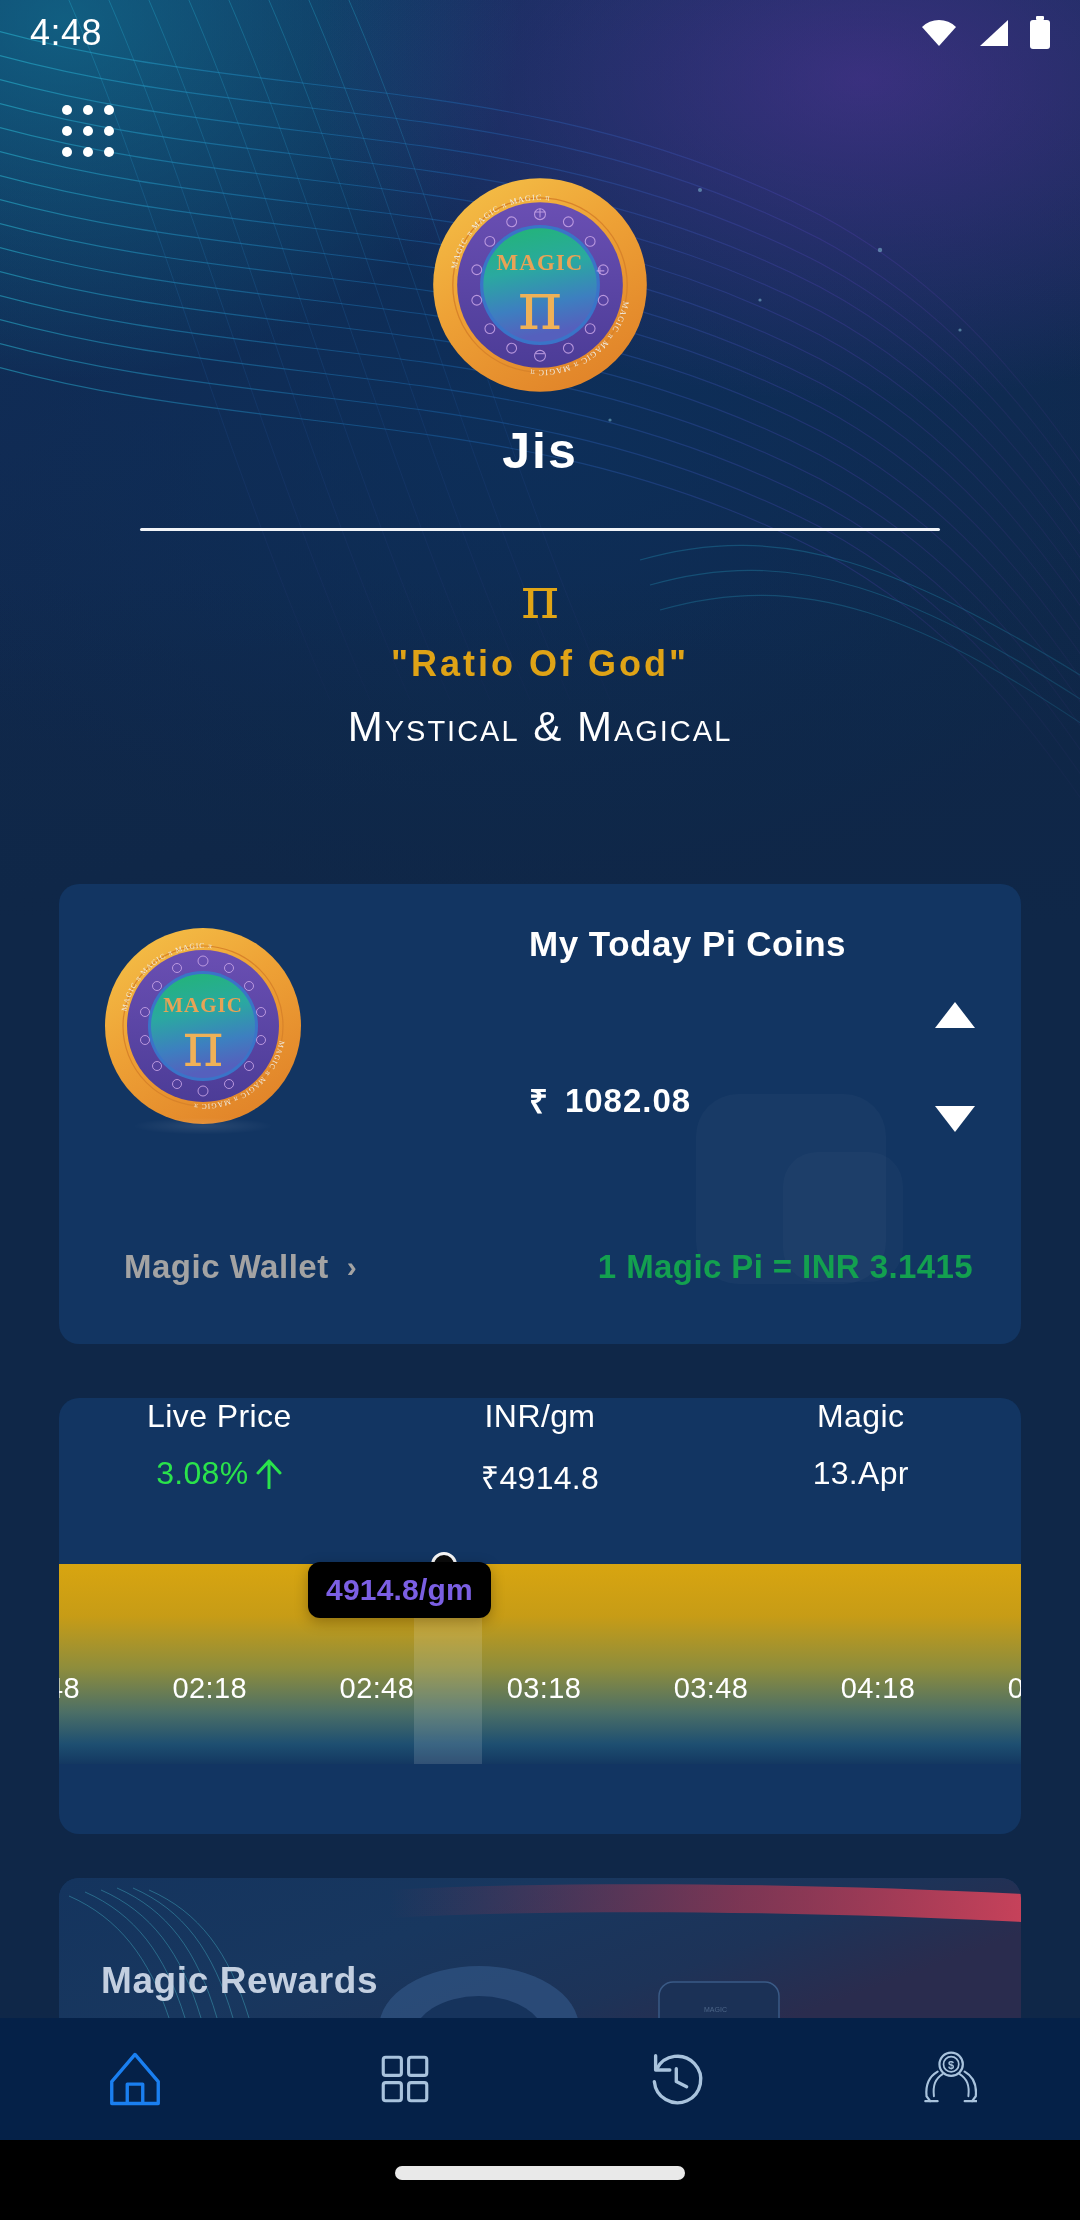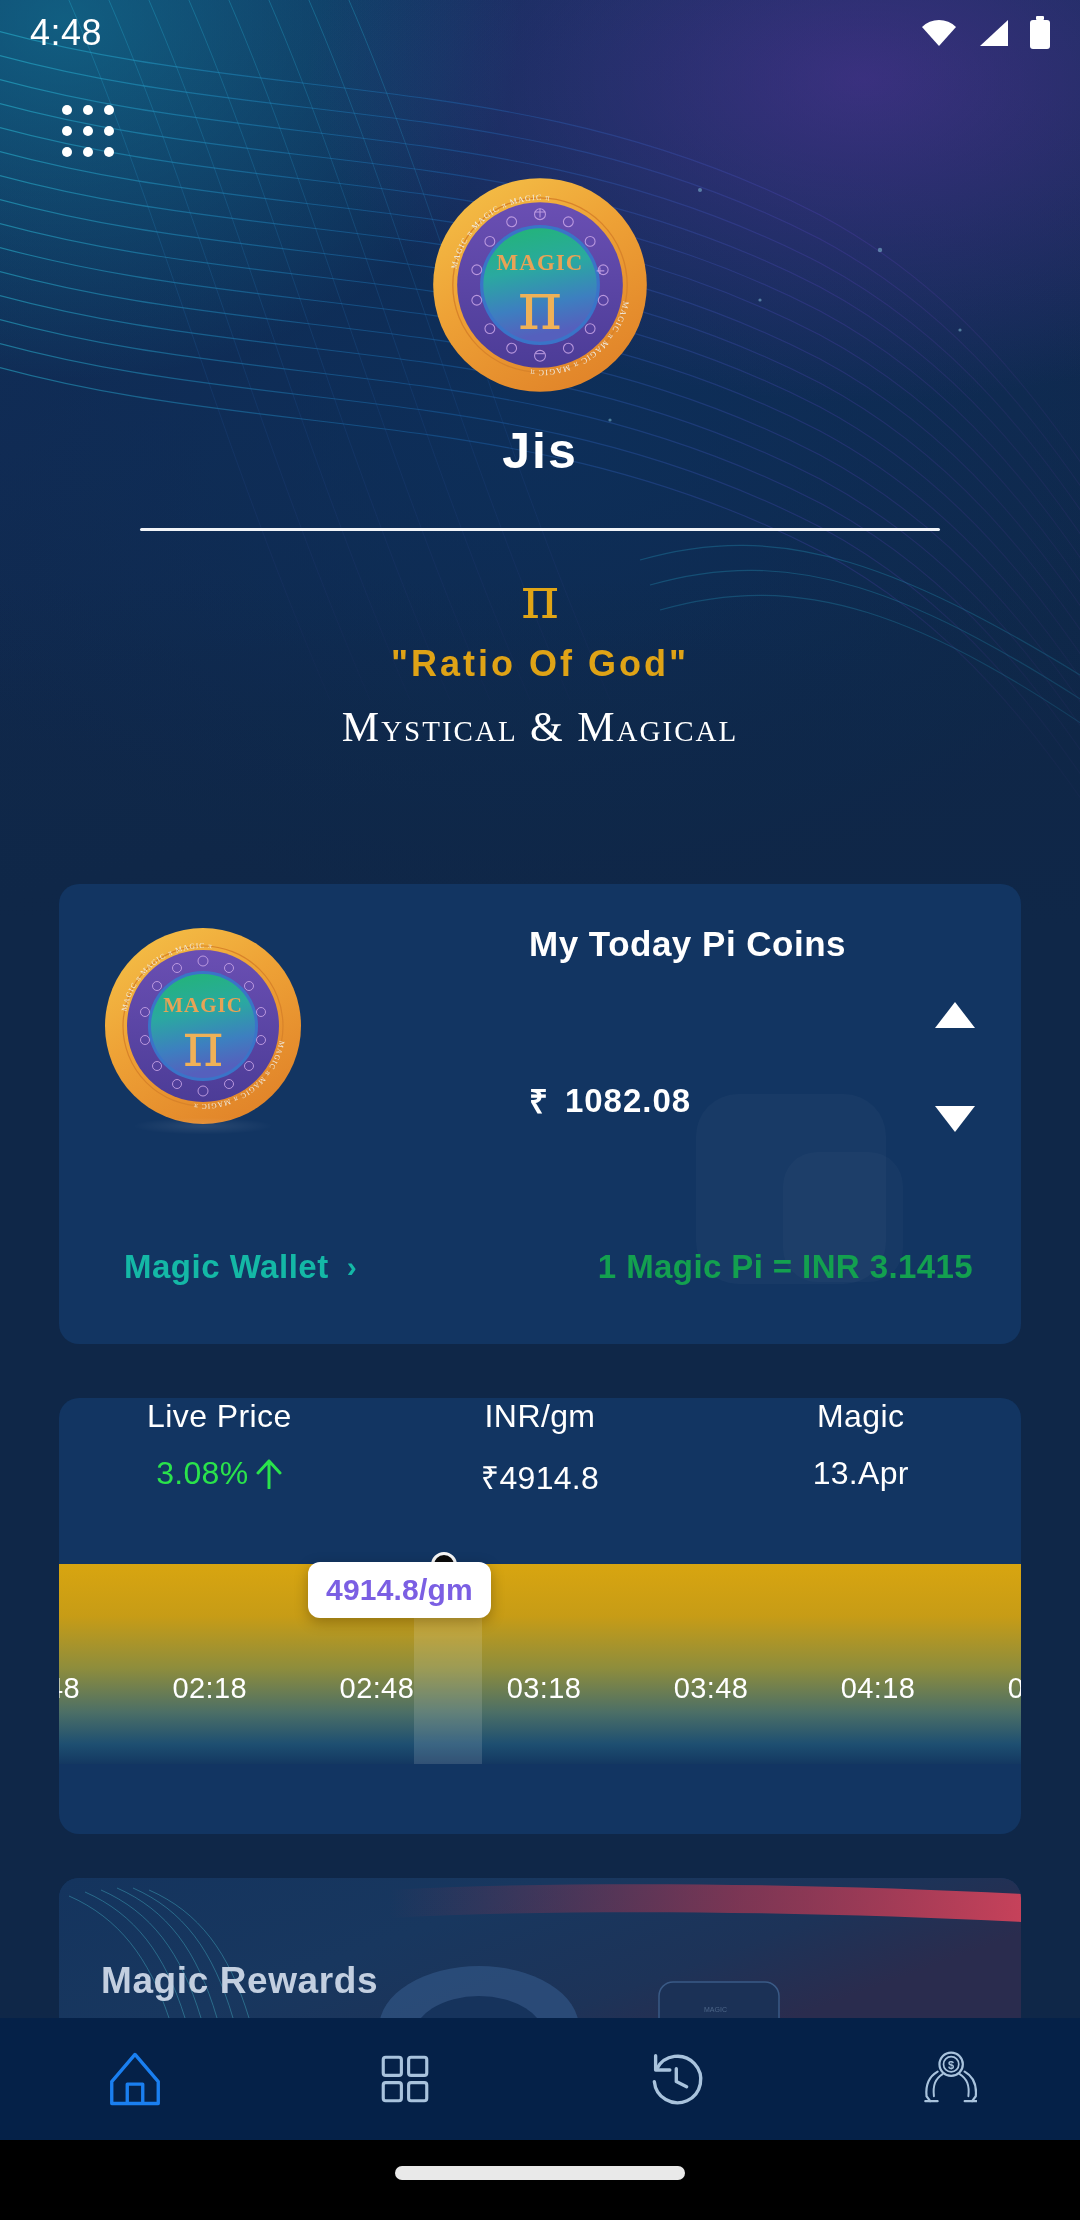--- a/index.html
+++ b/index.html
@@ -66,21 +66,21 @@
   }
   .pi-glyph {
     margin-top:38px; color:#e0a516; font-size:58px; line-height:1;
     font-family:"DejaVu Serif", serif;
   }
   .ratio {
     margin-top:16px; color:#dfa316; font-size:36px; font-weight:bold; letter-spacing:3px;
   }
   .mystical {
     margin-top:18px; color:#ffffff; font-size:42px;
-    font-family:Liberation Serif, serif; font-variant:small-caps; letter-spacing:2px;
+    font-family:Liberation Sans, sans-serif; font-variant:small-caps; letter-spacing:2px;
   }
 
   
   .card {
     position:absolute; left:59px; width:962px;
     background:#123562; border-radius:20px; overflow:hidden;
   }
 
   
   #wallet-card { top:884px; height:460px; }
@@ -111,21 +111,21 @@
     display:flex; align-items:center; gap:16px;
   }
   .tri {
     position:absolute; right:46px; width:0; height:0;
     border-left:20px solid transparent; border-right:20px solid transparent;
   }
   .tri-up { top:118px; border-bottom:26px solid #ffffff; }
   .tri-down { top:222px; border-top:26px solid #ffffff; }
   .wallet-link {
     position:absolute; left:65px; top:364px;
-    color:#14b8a6; font-size:33px; font-weight:bold; letter-spacing:.5px;
+    color:#a3a3a3; font-size:33px; font-weight:bold; letter-spacing:.5px;
     display:flex; align-items:center; gap:18px;
   }
   .chev { font-size:30px; font-weight:bold; }
   .wallet-rate {
     position:absolute; right:48px; top:364px;
     color:#13a04f; font-size:33px; font-weight:bold; letter-spacing:.4px;
   }
 
   
   #price-card { top:1398px; height:436px; }
@@ -150,21 +150,21 @@
     position:absolute; top:0; left:355px; width:68px; height:200px;
     background:rgba(255,255,255,.13);
   }
   .chart-marker {
     position:absolute; left:372px; top:-12px;
     width:26px; height:26px; border-radius:50%;
     background:#0b0b0b; border:3px solid #f6f6f6;
   }
   .tooltip {
     position:absolute; left:249px; top:-2px;
-    background:#ffffff; border-radius:12px; padding:11px 18px;
+    background:#000000; border-radius:12px; padding:11px 18px;
     color:#7b5fe3; font-size:30px; font-weight:bold; letter-spacing:.2px;
     box-shadow:0 4px 14px rgba(0,0,0,.28); white-space:nowrap;
   }
   .xaxis {
     position:absolute; left:0; top:108px; width:962px;
     display:flex; justify-content:space-between; padding:0 2px;
   }
   .xtick { color:#ffffff; font-size:29px; letter-spacing:.4px; }
   .xtick.edge-l { margin-left:-14px; }
   .xtick.edge-r { margin-right:-22px; }

